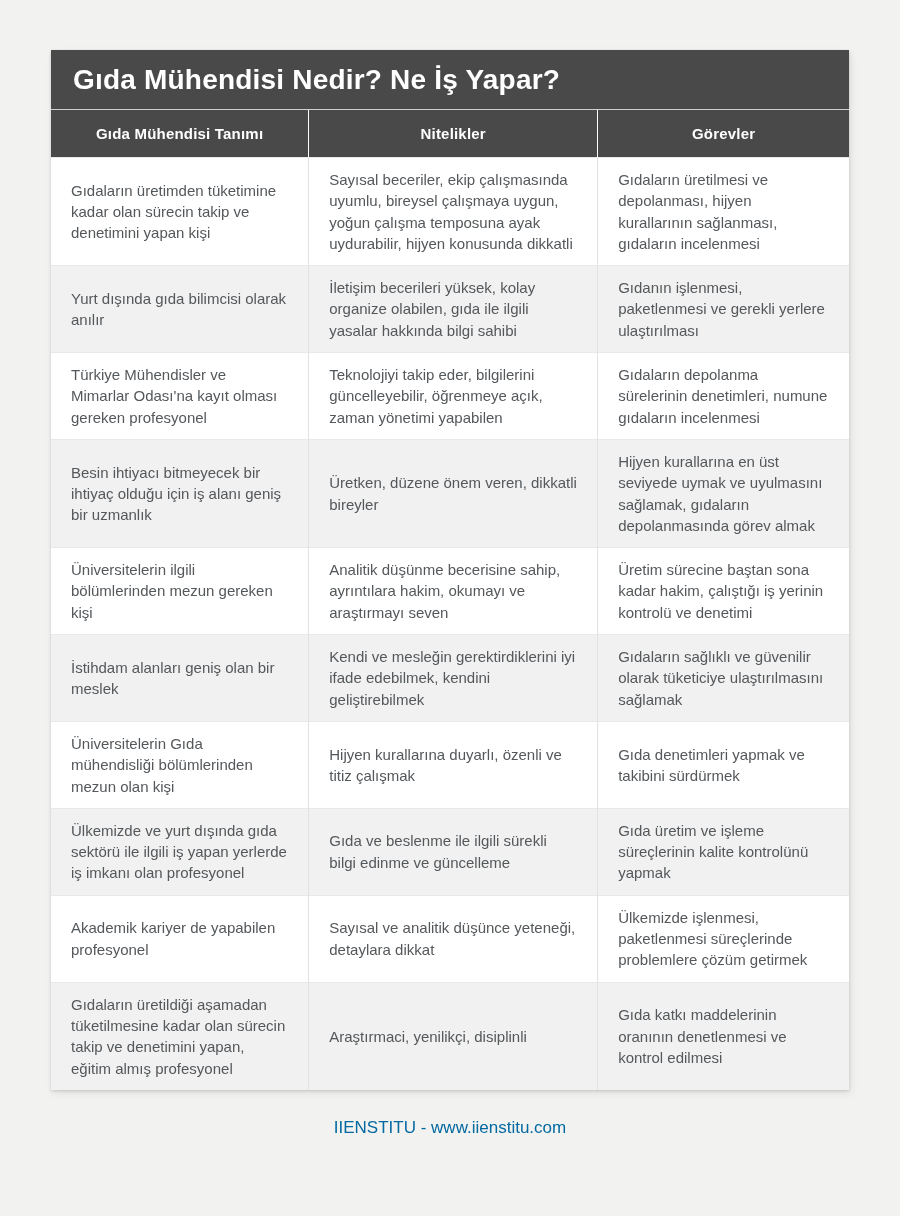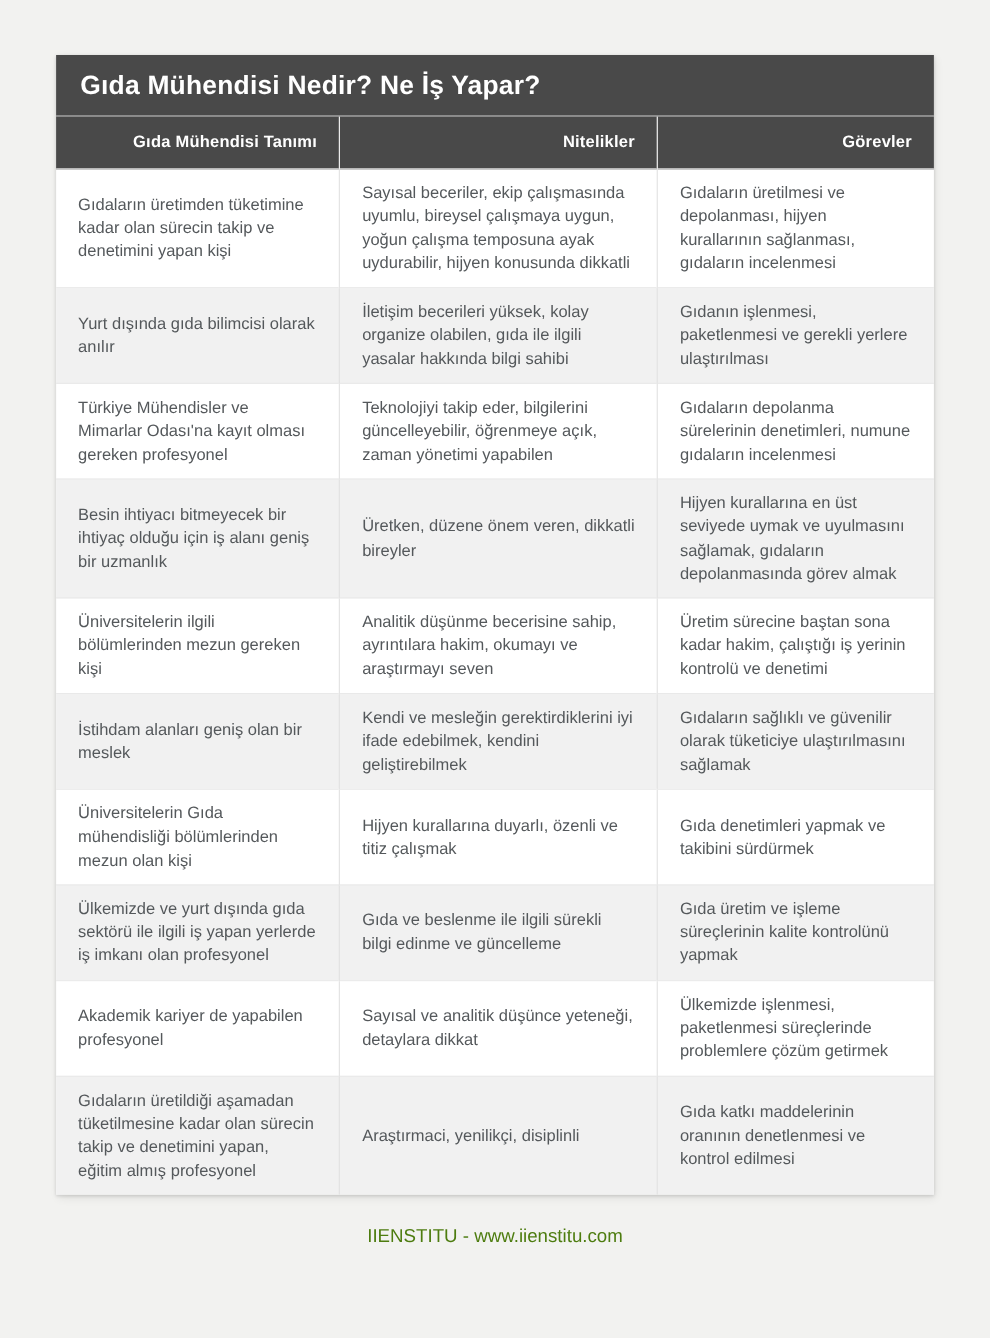--- a/index.html
+++ b/index.html
@@ -16,40 +16,40 @@
   }
   .card {
     width: 798px;
     margin: 0 auto;
     background: #ffffff;
     box-shadow: 0 1px 3px rgba(0,0,0,0.14), 2px 3px 8px rgba(0,0,0,0.08);
   }
   .title-bar {
     background: #494949;
     color: #ffffff;
-    font-size: 24px;
+    font-size: 28px;
     font-weight: bold;
     padding: 14px 22px 13px 22px;
     border-bottom: 1px solid #cfcfcf;
     letter-spacing: 0.2px;
   }
   table.info-table {
     width: 100%;
     border-collapse: collapse;
     table-layout: fixed;
   }
   table.info-table col.c1 { width: 32.3%; }
   table.info-table col.c2 { width: 36.2%; }
   table.info-table col.c3 { width: 31.5%; }
   table.info-table th {
     background: #494949;
     color: #ffffff;
     font-size: 15px;
     font-weight: bold;
-    text-align: right;
+    text-align: center;
     padding: 15px 20px;
     letter-spacing: 0.2px;
   }
   table.info-table th + th {
     border-left: 1px solid #fdfdfd;
   }
   table.info-table td {
     font-size: 15px;
     line-height: 1.42;
     color: #54585b;
@@ -59,21 +59,21 @@
     word-wrap: break-word;
   }
   table.info-table td + td {
     border-left: 1px solid #e2e2e2;
   }
   table.info-table tbody tr:nth-child(even) td {
     background: #f1f1f1;
   }
   .footer {
     text-align: center;
-    color: #4d7c0f;
+    color: #0369a1;
     font-size: 17px;
     margin-top: 28px;
   }
 </style>
 </head>
 <body>
 
 <div class="page">
   <div class="card">
     <div class="title-bar">Gıda Mühendisi Nedir? Ne İş Yapar?</div>

